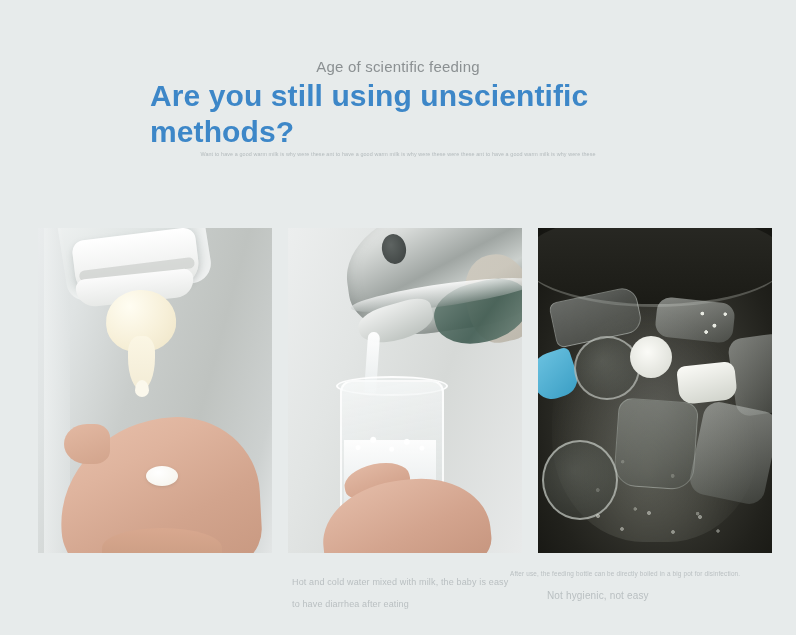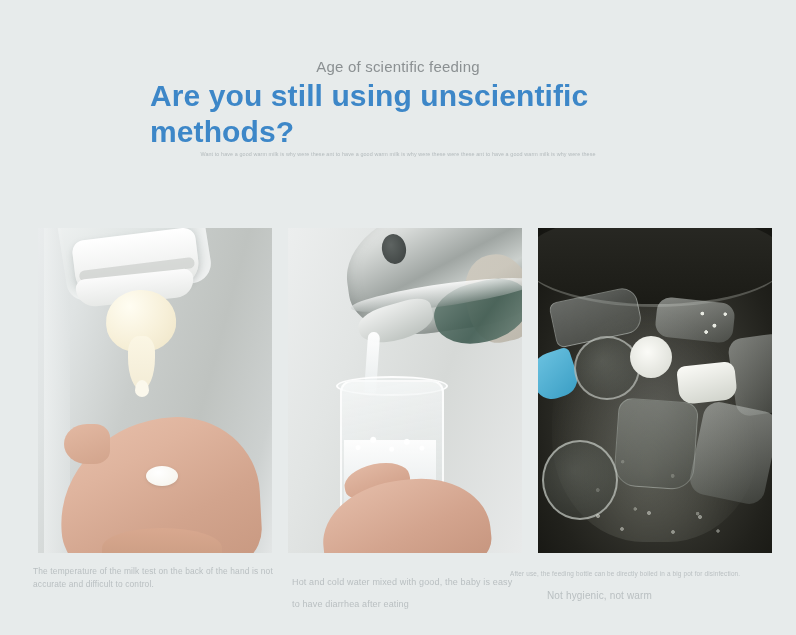--- a/index.html
+++ b/index.html
@@ -355,18 +355,17 @@
         <div class="cap-white"></div>
         <div class="jarbig"></div>
         <div class="bottle-d"></div>
         <div class="cup-b"></div>
         <div class="foam"></div>
       </div>
     </div>
 
   </div>
 
-  <div class="cap cap1">The temperature of the milk test on the back of the hand is not accurate and difficult to control.</div>
-  <div class="cap cap2">Hot and cold water mixed with good, the baby is easy to have diarrhea after eating</div>
+  <div class="cap cap2">Hot and cold water mixed with milk, the baby is easy to have diarrhea after eating</div>
   <div class="cap cap3-small">After use, the feeding bottle can be directly boiled in a big pot for disinfection.</div>
-  <div class="cap cap3-big">Not hygienic, not warm</div>
+  <div class="cap cap3-big">Not hygienic, not easy</div>
 
 </div>
 
 </body></html>

